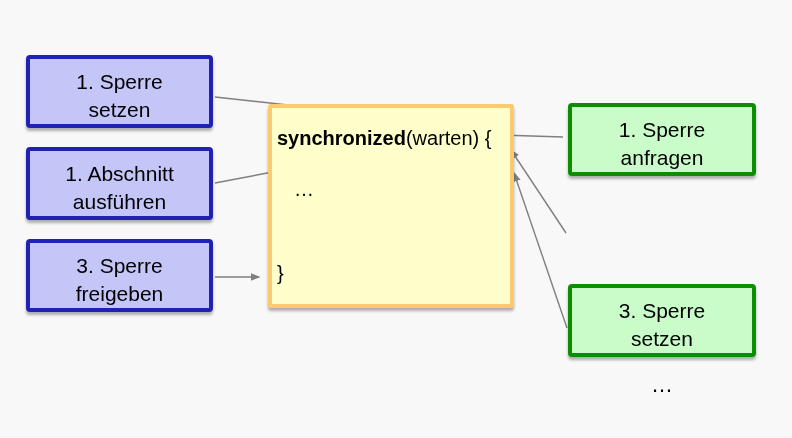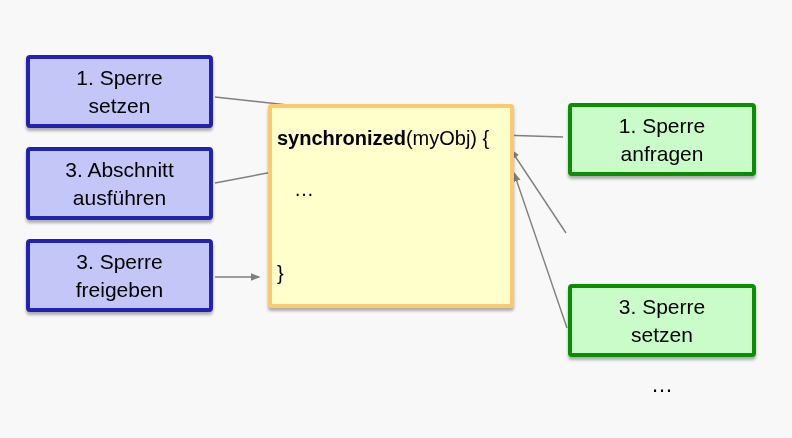--- a/index.html
+++ b/index.html
@@ -16,21 +16,21 @@
   }
   .arrow-layer {
     position: absolute; left: 0; top: 0;
     width: 792px; height: 438px;
     pointer-events: none;
   }
   .box {
     position: absolute;
     box-sizing: border-box;
     display: flex;
-    align-items: center;
+    align-items: flex-end;
     justify-content: center;
     text-align: center;
     font-size: 21px;
     line-height: 28px;
     white-space: pre-line;
     box-shadow: 0 3px 3px rgba(0,0,0,0.30);
   }
   .box-blue {
     left: 26px; width: 187px; height: 73px;
     background: #c5c6f8;
@@ -95,31 +95,31 @@
     <line x1="563" y1="137" x2="500" y2="135" stroke="#7f7f7f" stroke-width="1.4" marker-end="url(#arrowhead)"></line>
     <line x1="566" y1="233" x2="511" y2="150" stroke="#7f7f7f" stroke-width="1.4" marker-end="url(#arrowhead)"></line>
     <line x1="567" y1="328" x2="514" y2="173" stroke="#7f7f7f" stroke-width="1.4" marker-end="url(#arrowhead)"></line>
   </svg>
 
   <div class="box box-blue" id="left-box-1">
     <span>1. Sperre
 setzen</span>
   </div>
   <div class="box box-blue" id="left-box-2">
-    <span>3. Abschnitt
+    <span>1. Abschnitt
 ausführen</span>
   </div>
   <div class="box box-blue" id="left-box-3">
     <span>3. Sperre
 freigeben</span>
   </div>
 
   <div class="code-box">
     <div class="code-line" id="code-line-1">
-      <span class="code-keyword">synchronized</span><span>(myObj) {</span>
+      <span class="code-keyword">synchronized</span><span>(warten) {</span>
     </div>
     <div class="code-line" id="code-line-3">…</div>
     <div class="code-line" id="code-line-4">}</div>
   </div>
 
   <div class="box box-green" id="right-box-1">
     <span>1. Sperre
 anfragen</span>
   </div>
   <div class="box box-green" id="right-box-3">

